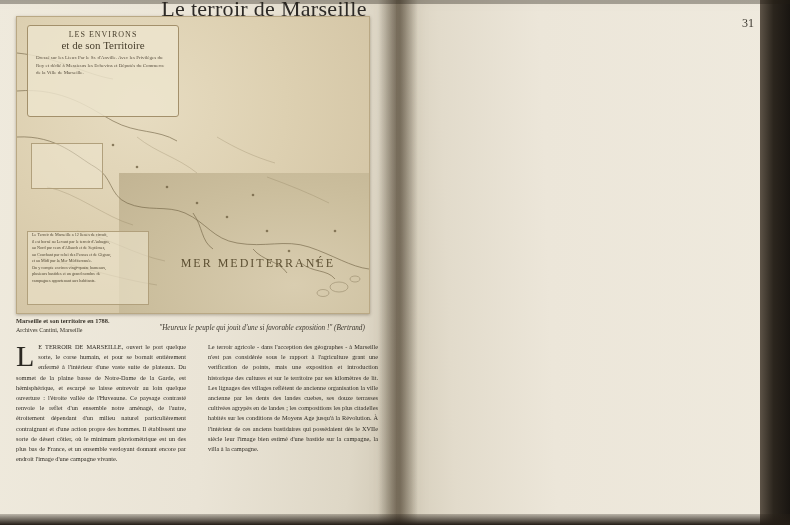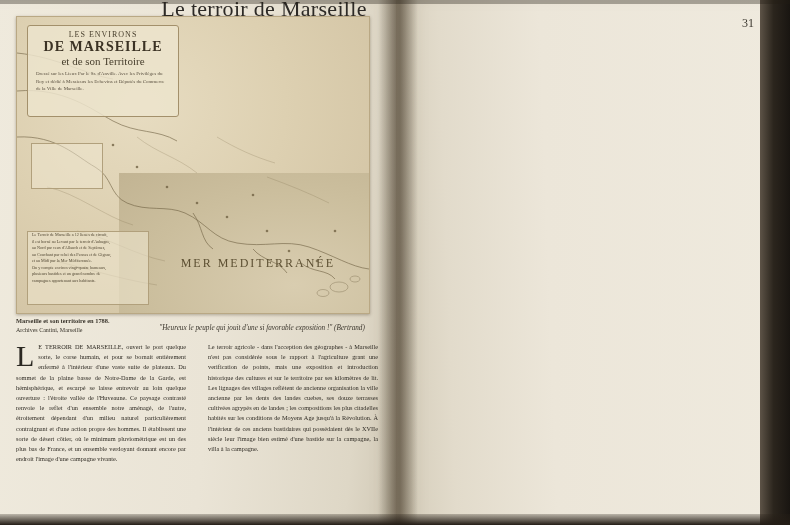--- a/index.html
+++ b/index.html
@@ -108,21 +108,20 @@
           </g>
           <g fill="none" stroke="#6d5f41" stroke-width="0.5" opacity="0.7">
             <ellipse cx="322" cy="270" rx="9" ry="5"></ellipse>
             <ellipse cx="306" cy="276" rx="6" ry="3.5"></ellipse>
             <ellipse cx="338" cy="262" rx="5" ry="3"></ellipse>
           </g>
         </svg>
 
         <div class="map-cartouche">
           <div class="mc-l1">LES ENVIRONS</div>
-          <div class="mc-l2">DE MARSEILLE</div>
           <div class="mc-l3">et de son Territoire</div>
           <div class="mc-l4">Dressé sur les Lieux Par le Sr. d'Anville. Avec les Privilèges du Roy et dédié à Messieurs les Echevins et Députés du Commerce de la Ville de Marseille.</div>
         </div>
 
         <div class="map-scalebox"></div>
 
         <div class="map-legend">
           <div>Le Terroir de Marseille a 12 lieues de circuit,</div>
           <div>il est borné au Levant par le terroir d'Aubagne,</div>
           <div>au Nord par ceux d'Allauch et de Septèmes,</div>

